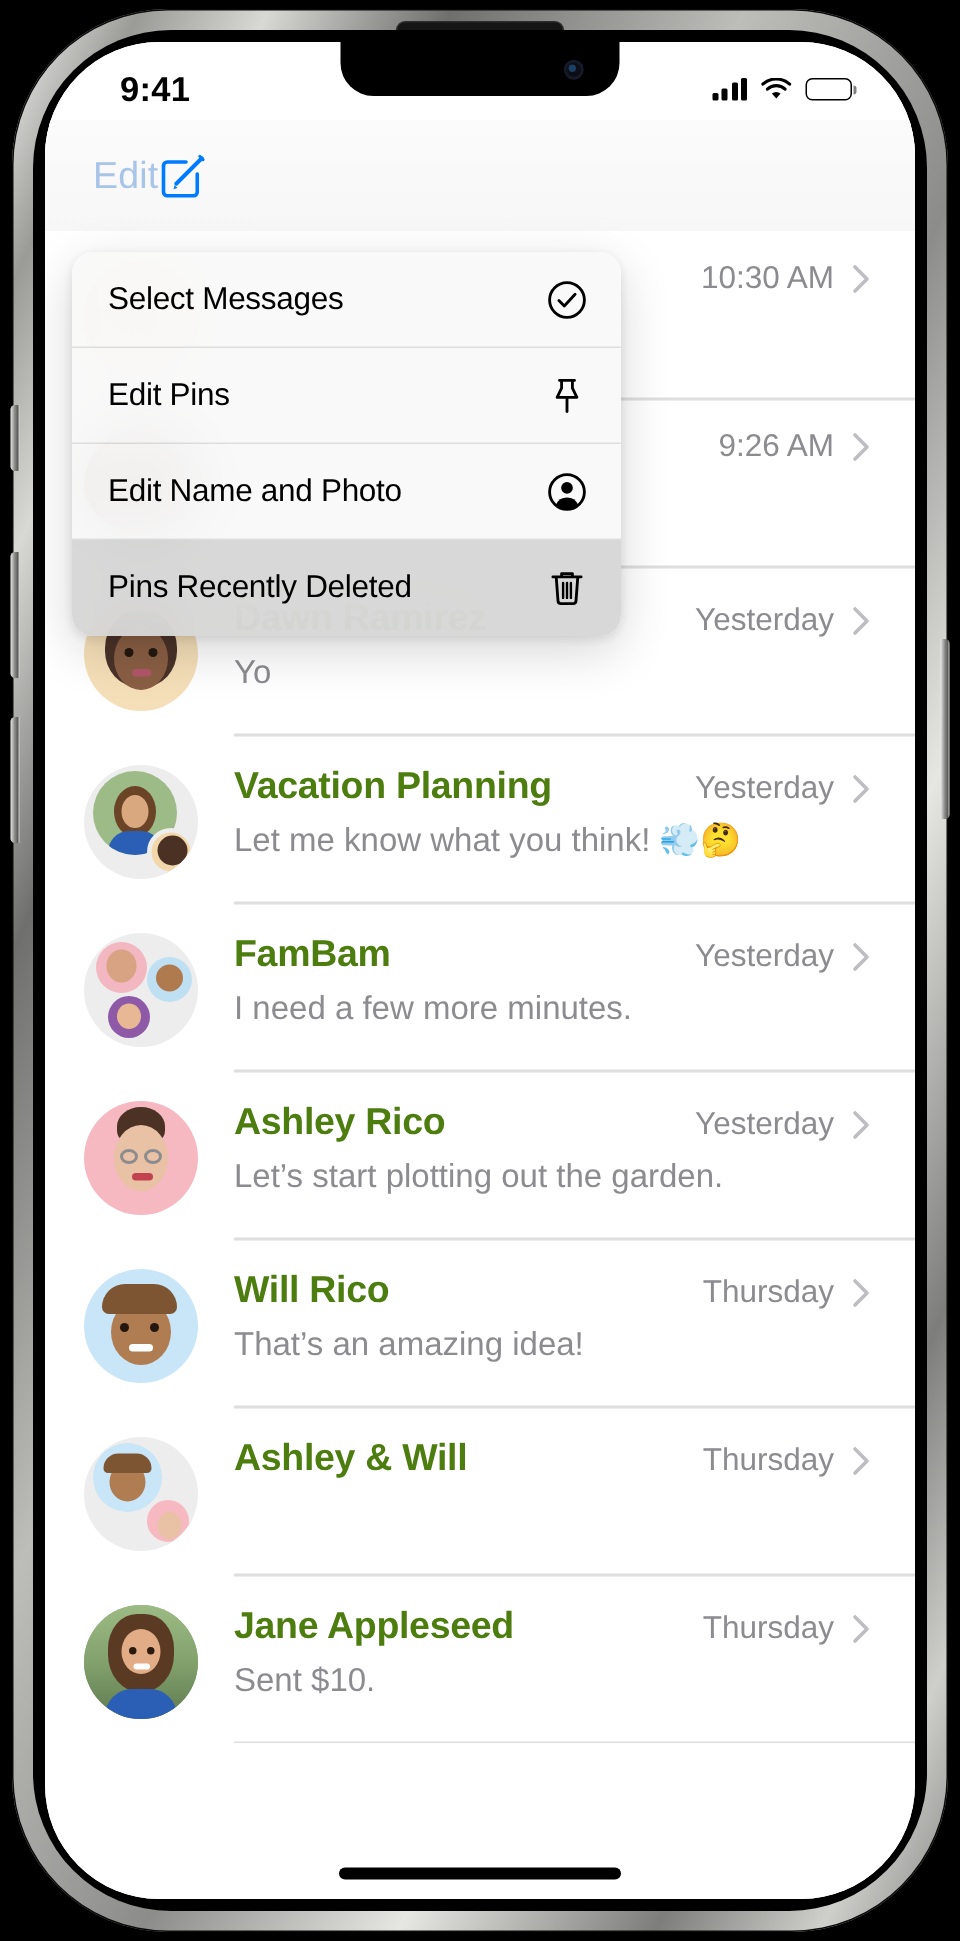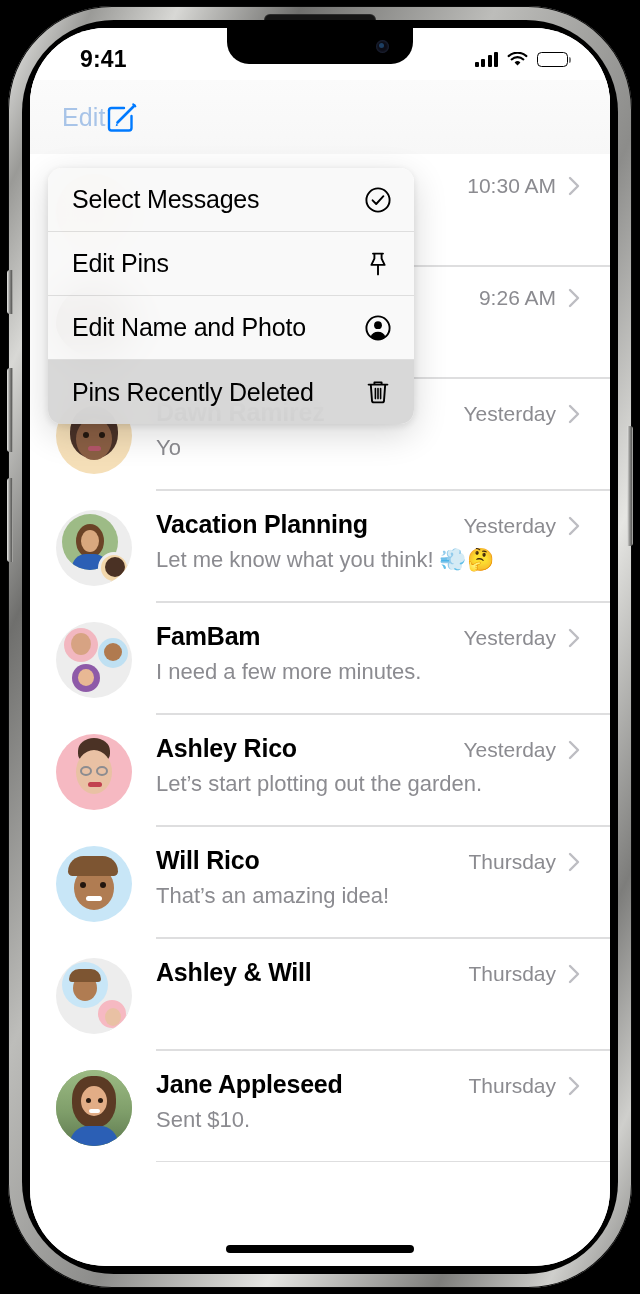--- a/index.html
+++ b/index.html
@@ -106,21 +106,21 @@
     background:#dededf;
   }
   .avatar{
     width:76px; height:76px; border-radius:50%; flex:0 0 76px;
     margin:6px 24px 0 0; position:relative; overflow:hidden;
     background:#ededed;
   }
   .row-main{ flex:1 1 auto; min-width:0; padding-top:6px; }
   .row-top{ display:flex; align-items:baseline; }
   .row-title{
-    font-size:25px; font-weight:700; color:#000000; letter-spacing:-.2px;
+    font-size:25px; font-weight:700; color:#4d7c0f; letter-spacing:-.2px;
     white-space:nowrap; overflow:hidden; text-overflow:ellipsis;
   }
   .row-right{ display:flex; align-items:center; gap:12px; margin-left:auto; padding-left:14px; }
   .row-time{ font-size:21px; color:#8b8b90; white-space:nowrap; }
   .chev{ width:12px; height:20px; flex:0 0 12px; }
   .row-preview{
     font-size:22px; color:#8b8b90; margin-top:7px; line-height:1.25;
     white-space:nowrap; overflow:hidden; text-overflow:ellipsis;
   }
 
@@ -132,21 +132,21 @@
     backdrop-filter:blur(22px);
     box-shadow:0 10px 34px rgba(0,0,0,.16), 0 2px 8px rgba(0,0,0,.10);
   }
   .ctx-item{
     display:flex; align-items:center; justify-content:space-between;
     padding:0 22px 0 24px; height:64px;
     border-bottom:1px solid rgba(0,0,0,.11);
   }
   .ctx-item:last-child{ border-bottom:none; }
   .ctx-item.active{ background:rgba(0,0,0,.13); }
-  .ctx-label{ font-size:25px; color:#000; letter-spacing:-.2px; }
+  .ctx-label{ font-size:21px; color:#000; letter-spacing:-.2px; }
   .ctx-icon{ width:28px; height:28px; flex:0 0 28px; }
 
   
   .home-indicator{
     position:absolute; left:50%; bottom:13px; transform:translateX(-50%);
     width:188px; height:8px; border-radius:4px; background:#000; z-index:80;
   }
 </style>
 </head>
 <body>

